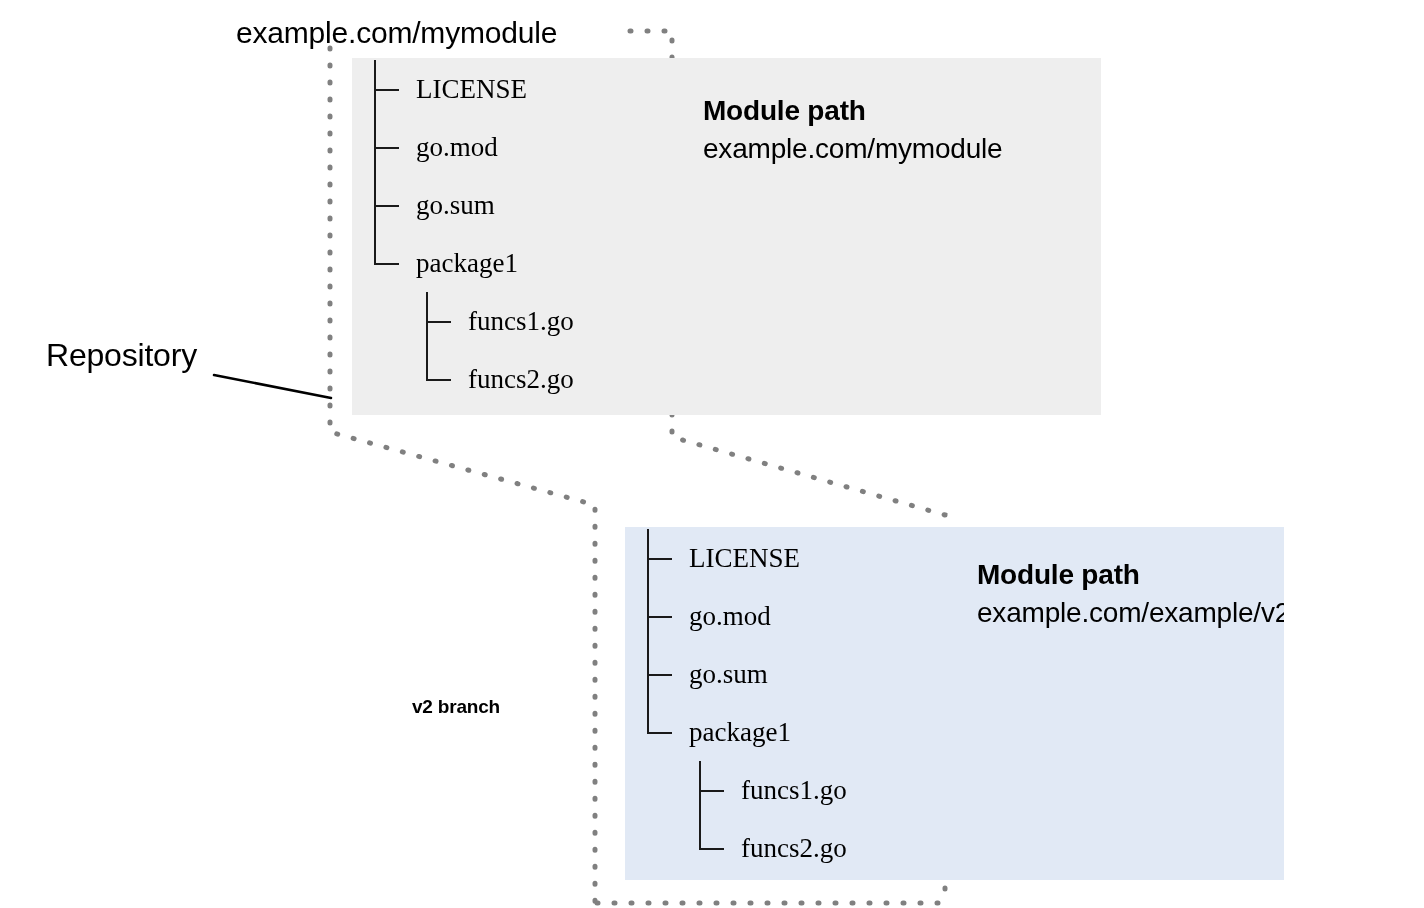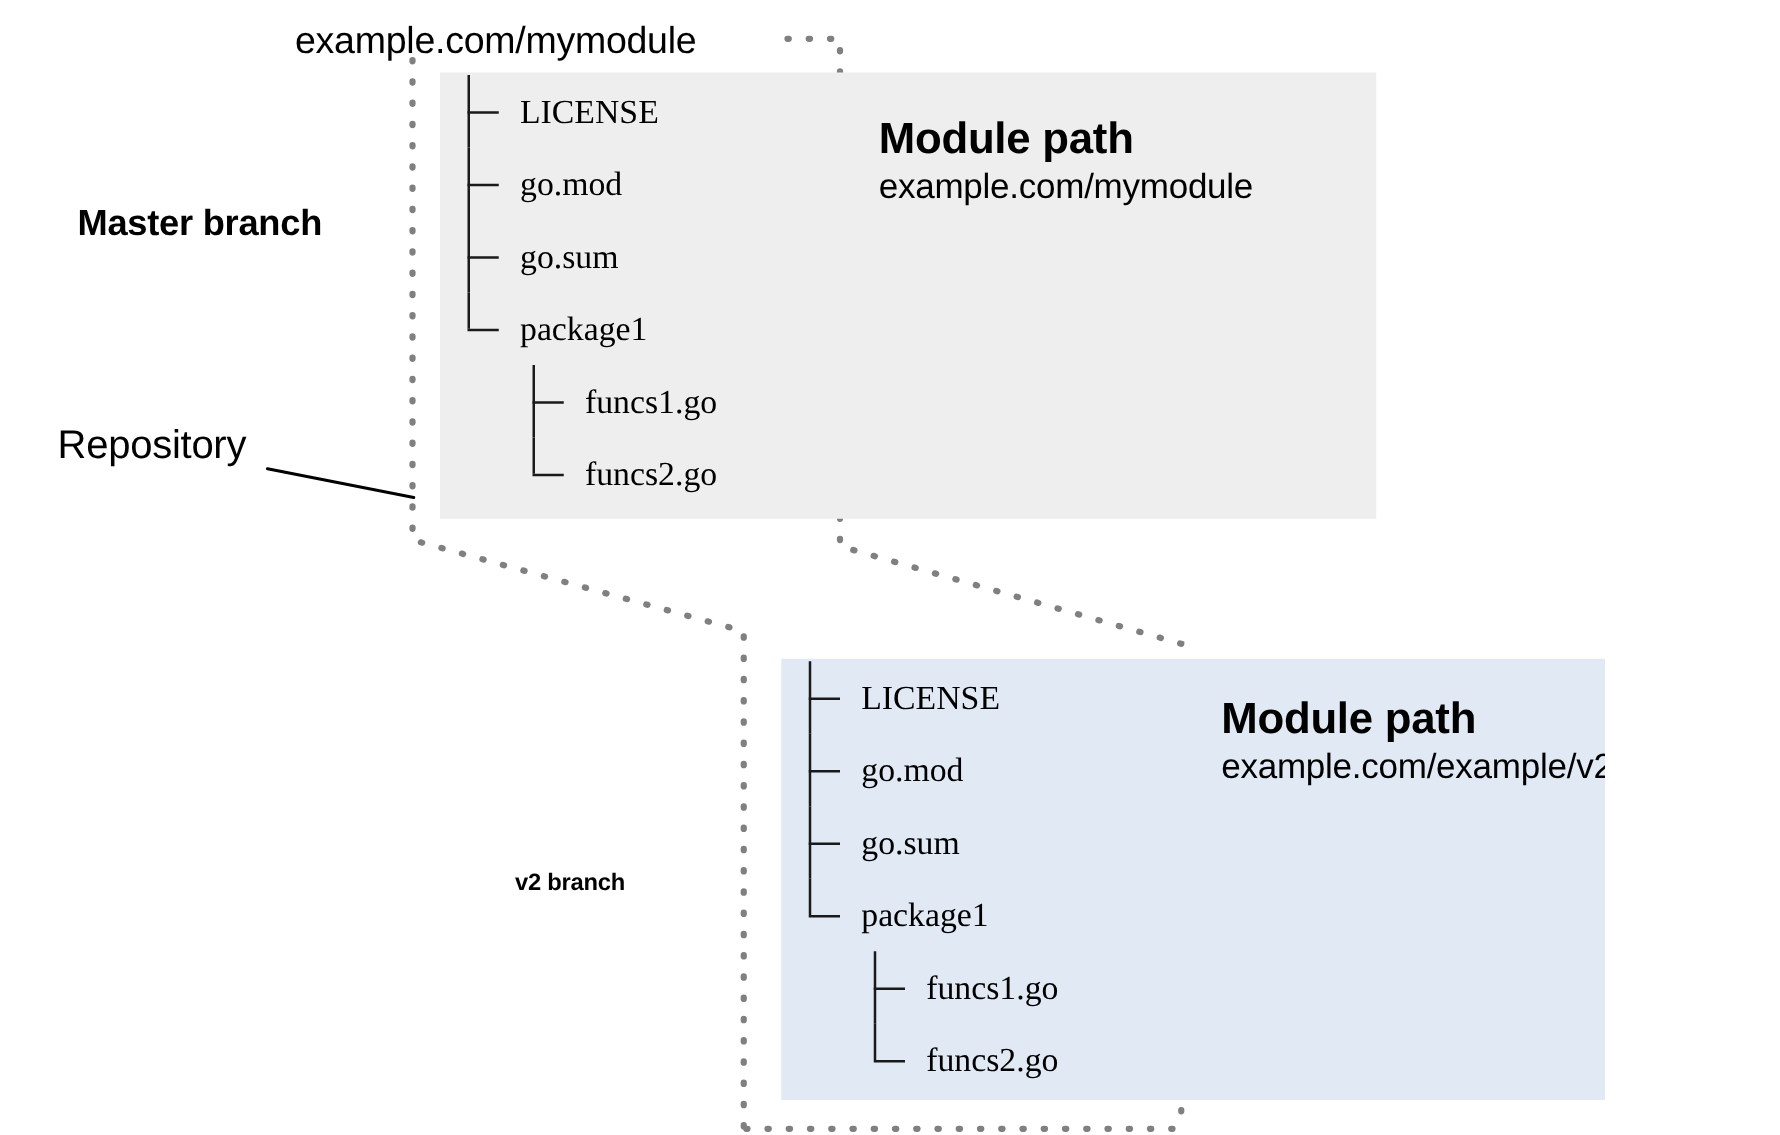--- a/index.html
+++ b/index.html
@@ -86,21 +86,21 @@
   }
 
   
   .callout {
     position: absolute;
     white-space: nowrap;
   }
   #callout-master { left: 703px; top: 92px; }
   #callout-v2     { left: 977px; top: 556px; }
   .callout-title {
-    font-size: 35px;
+    font-size: 28px;
     font-weight: bold;
     line-height: 38px;
     letter-spacing: -0.2px;
   }
   .callout-value {
     font-size: 28px;
     font-weight: normal;
     line-height: 38px;
     letter-spacing: -0.2px;
   }
@@ -175,21 +175,20 @@
 
     <path d="M 214 375 L 331 398" fill="none" stroke="#000000" stroke-width="2.5" stroke-linecap="round"></path>
   </svg>
 
   <div class="panel" id="panel-master"></div>
 
   <div class="panel" id="panel-v2"></div>
 
   <div id="repo-title">example.com/mymodule</div>
 
-  <div class="side-label" id="label-master">Master branch</div>
   <div class="side-label" id="label-repository">Repository</div>
   <div class="side-label" id="label-v2">v2 branch</div>
 
   <div class="callout" id="callout-master">
     <div class="callout-title">Module path</div>
     <div class="callout-value">example.com/mymodule</div>
   </div>
 
   <div class="callout" id="callout-v2">
     <div class="callout-title">Module path</div>

